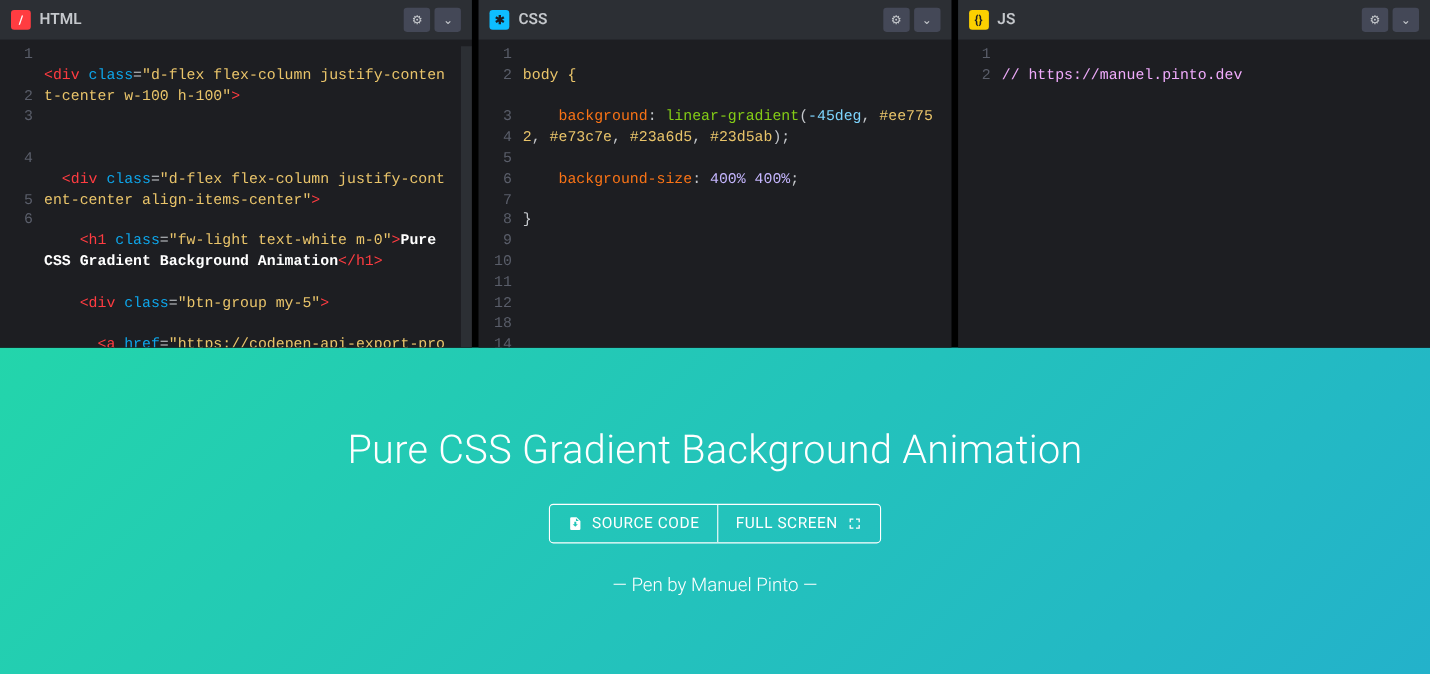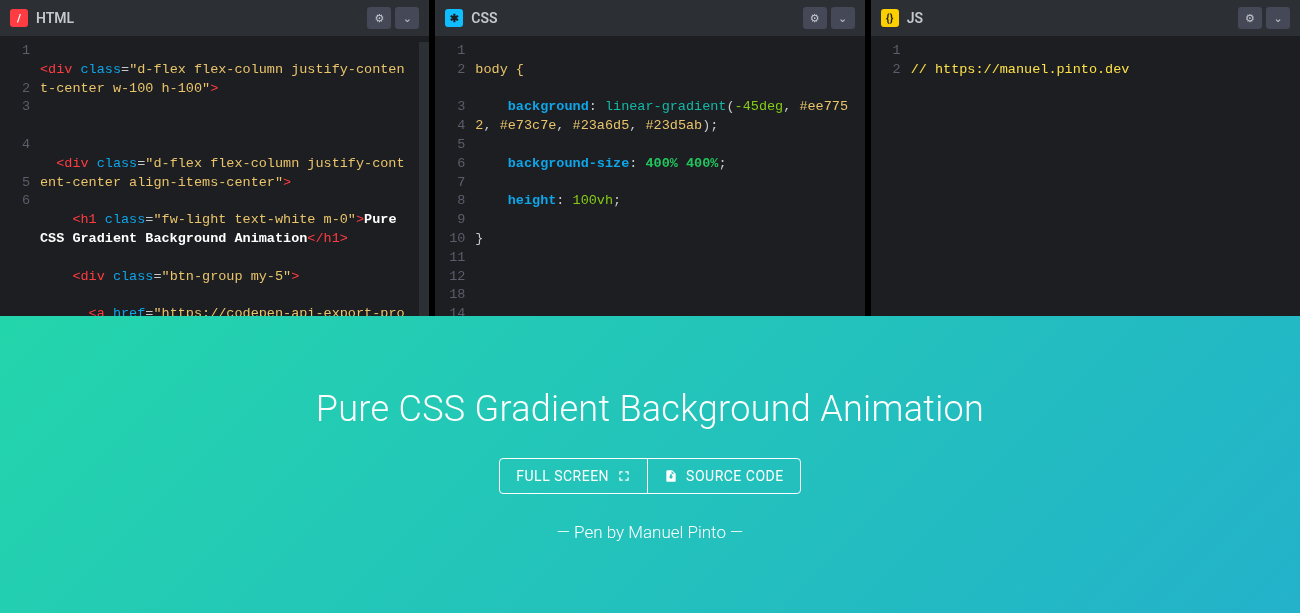--- a/index.html
+++ b/index.html
@@ -94,27 +94,27 @@
       padding-right: 10px;
     }
     .code-line { min-height: 18.8px; }
     
     .tag { color: #ff3c41; }
     .attr { color: #0ea5e9; }
     .op { color: #c5c8cc; }
     .str { color: #e9c46a; }
     .txt { color: #ffffff; font-weight: 600; }
     .sel { color: #e9c46a; text-align: center; }
-    .prop { color: #0ea5e9; font-weight: bold; }
+    .prop { color: #f97316; }
     .val { color: #e9c46a; }
-    .num { color: #84cc16; }
-    .pct { color: #22c55e; font-weight: bold; }
-    .fn { color: #14b8a6; }
+    .num { color: #7dd3fc; }
+    .pct { color: #c4b5fd; }
+    .fn { color: #84cc16; }
     .brace { color: #c5c8cc; }
-    .cmt { color: #fde047; }
+    .cmt { color: #f0abfc; }
     .scrollbar {
       width: 10px;
       background: #2c2f34;
     }
     
     .preview {
       height: 297px;
       background: linear-gradient(-45deg, #ee7752, #e73c7e, #23a6d5, #23d5ab);
       background-size: 400% 400%;
       animation: gradient 15s ease infinite;
@@ -221,21 +221,20 @@
         <div>10</div>
         <div>11</div>
         <div>12</div>
         <div>18</div>
         <div>14</div>
       </div>
       <div class="code">
 <div class="code-line"><span class="sel">body {</span></div>
 <div class="code-line"><span class="prop">    background</span><span>: </span><span class="fn">linear-gradient</span><span>(</span><span class="num">-45deg</span><span>, </span><span class="val">#ee7752</span><span>, </span><span class="val">#e73c7e</span><span>, </span><span class="val">#23a6d5</span><span>, </span><span class="val">#23d5ab</span><span>);</span></div>
 <div class="code-line"><span class="prop">    background-size</span><span>: </span><span class="pct">400%</span><span> </span><span class="pct">400%</span><span>;</span></div>
-<div class="code-line"><span class="prop">    height</span><span>: </span><span class="num">100vh</span><span>;</span></div>
 <div class="code-line"><span class="brace">}</span></div>
 <div class="code-line"> </div>
 
 
 
 
 
 
 
       </div>
@@ -264,26 +263,26 @@
       </div>
     </div>
   </div>
 
 </div>
 
 <div class="preview">
   <h1>Pure CSS Gradient Background Animation</h1>
   <div class="btn-group">
     <div>
+      <svg class="icon-svg" viewBox="0 0 24 24">
+          <path d="M14 2H6a2 2 0 0 0-2 2v16a2 2 0 0 0 2 2h12a2 2 0 0 0 2-2V8l-6-6zm-2 15l-4-4h2.5V9h3v4H16l-4 4zM13 8V3.5L17.5 8H13z"></path>
+        </svg>
+      <span>SOURCE CODE</span>
+    </div>
+    <div>
       <span>FULL SCREEN</span>
       <svg class="icon-svg" viewBox="0 0 24 24">
           <path d="M4 4h6v2H6v4H4V4zm10 0h6v6h-2V6h-4V4zM4 14h2v4h4v2H4v-6zm14 0h2v6h-6v-2h4v-4z"></path>
         </svg>
     </div>
-    <div>
-      <svg class="icon-svg" viewBox="0 0 24 24">
-          <path d="M14 2H6a2 2 0 0 0-2 2v16a2 2 0 0 0 2 2h12a2 2 0 0 0 2-2V8l-6-6zm-2 15l-4-4h2.5V9h3v4H16l-4 4zM13 8V3.5L17.5 8H13z"></path>
-        </svg>
-      <span>SOURCE CODE</span>
-    </div>
   </div>
   <div class="pen-by">— Pen by Manuel Pinto —</div>
 </div>
 
 </body></html>

